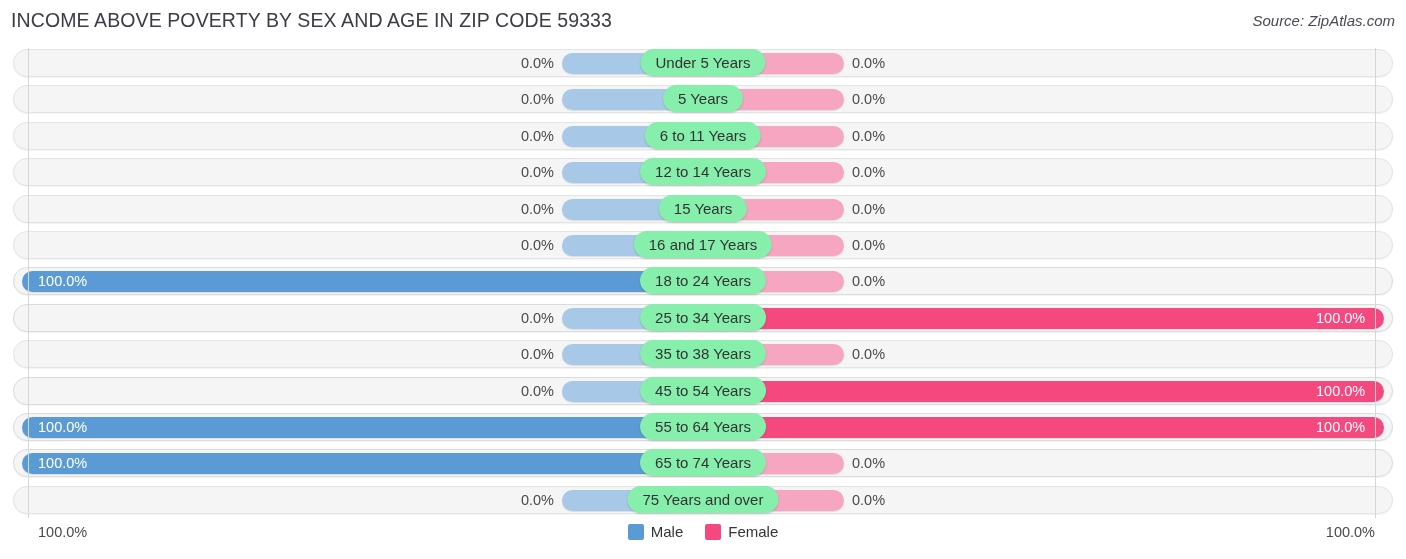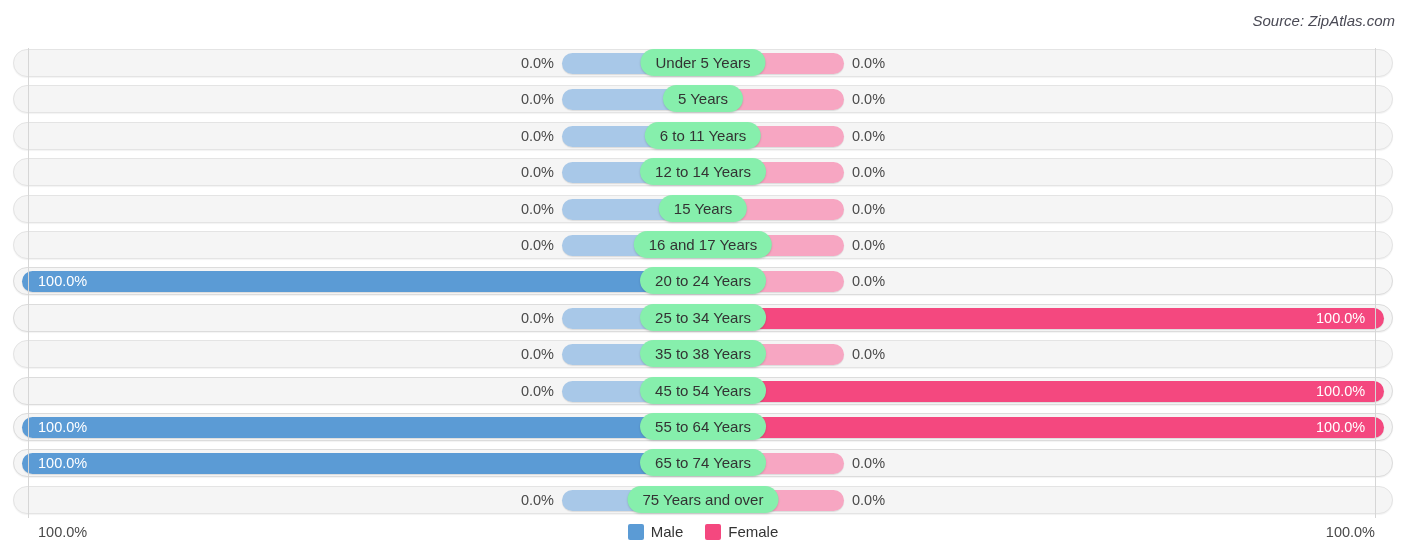--- a/index.html
+++ b/index.html
@@ -189,20 +189,21 @@
   .swatch.female { background: #f4487f; }
   .legend-label {
     font-size: 15px;
     color: #333333;
   }
 </style>
 </head>
 <body>
 
 <div class="header">
+  <div class="page-title">INCOME ABOVE POVERTY BY SEX AND AGE IN ZIP CODE 59333</div>
   <div class="source">Source: ZipAtlas.com</div>
 </div>
 
 <div class="chart" id="chart">
   <div class="gridline left"></div>
   <div class="gridline right"></div>
   <div id="rows-host">
       <div class="row">
         <div class="track"></div>
         <div class="bar male" style="width: 141px;"></div>
@@ -263,21 +264,21 @@
           <div class="pill">16 and 17 Years</div>
         </div>
       </div>
       <div class="row has-value">
         <div class="track"></div>
         <div class="bar male full" style="width: 681px;"></div>
         <div class="bar female" style="width: 141px;"></div>
         <div class="val male-val inside" style="left: 38px;">100.0%</div>
         <div class="val female-val" style="left: 852px;">0.0%</div>
         <div class="pill-anchor">
-          <div class="pill">20 to 24 Years</div>
+          <div class="pill">18 to 24 Years</div>
         </div>
       </div>
       <div class="row has-value">
         <div class="track"></div>
         <div class="bar male" style="width: 141px;"></div>
         <div class="bar female full" style="width: 681px;"></div>
         <div class="val male-val" style="right: 852px;">0.0%</div>
         <div class="val female-val inside" style="left: 1316px;">100.0%</div>
         <div class="pill-anchor">
           <div class="pill">25 to 34 Years</div>

